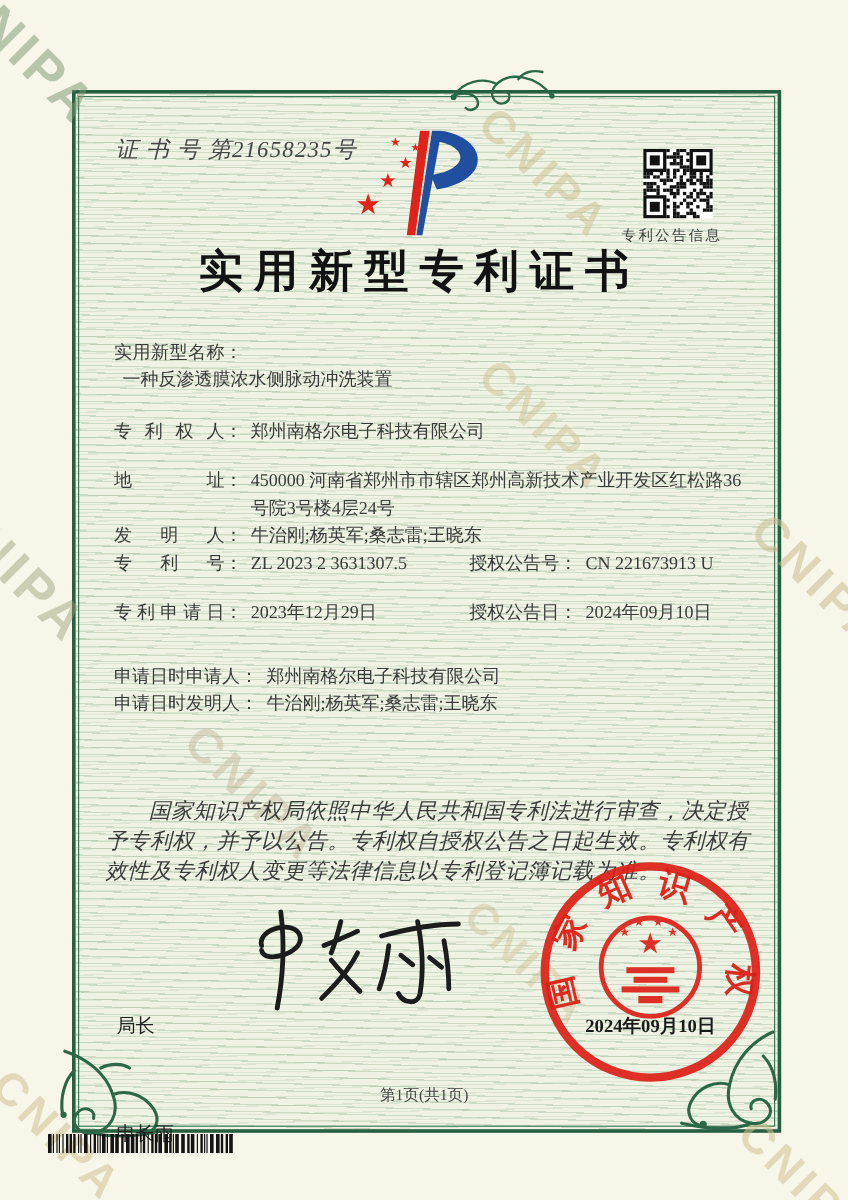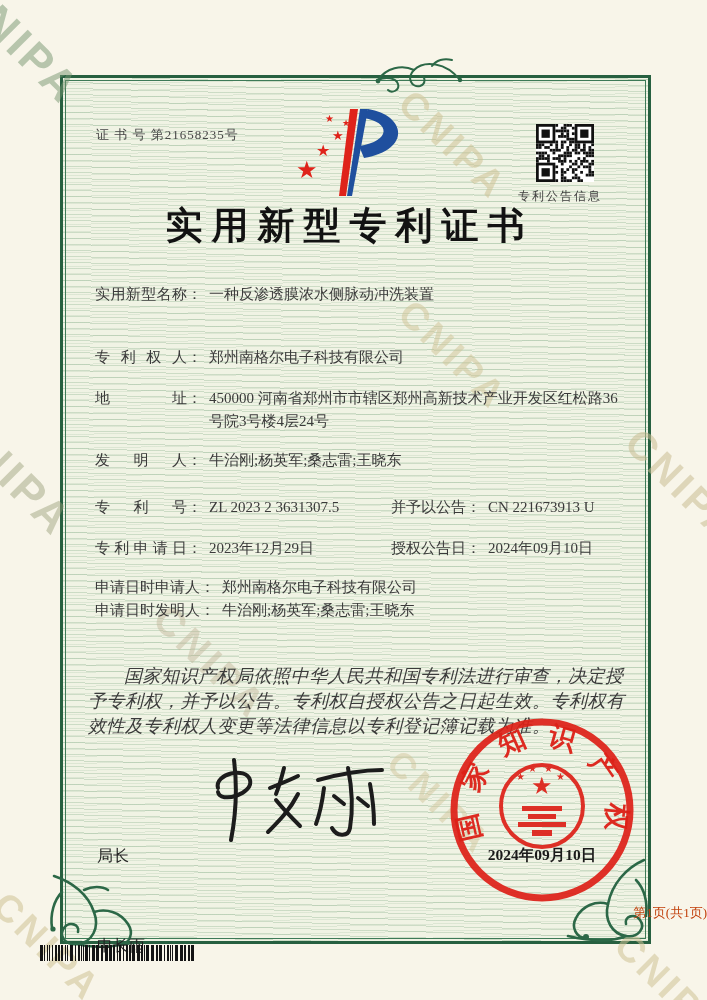--- a/index.html
+++ b/index.html
@@ -29,55 +29,55 @@
       repeating-linear-gradient(-1.2deg, rgba(120,165,125,.16) 0 1px, rgba(120,165,125,0) 1px 7px),
       #f0f3e4;
   }
   .frame::before{
     content:"";position:absolute;inset:2px;border:1px solid #3d7a57;
   }
 
   .flourish{position:absolute;z-index:2;}
 
   
-  .cert-no{position:absolute;left:96px;top:126px;z-index:2;font-size:13px;color:#454545;letter-spacing:1px;white-space:pre;}
+  .cert-no{position:absolute;left:96px;top:112px;z-index:2;font-size:19px;color:#454545;letter-spacing:1px;white-space:pre;font-style:italic;}
   .logo{position:absolute;left:292px;top:106px;z-index:2;}
   .qr-wrap{position:absolute;left:536px;top:124px;z-index:2;width:58px;}
   .qr-caption{position:absolute;left:518px;top:188px;z-index:2;font-size:12px;color:#3e3e3e;letter-spacing:2px;white-space:pre;}
   .title{
     position:absolute;left:0;top:201px;width:699px;z-index:2;text-align:center;
     font-size:37px;font-weight:900;color:#121212;letter-spacing:9px;margin:0;white-space:pre;
   }
 
   
   .fields{position:absolute;left:95px;top:283px;width:525px;z-index:2;font-size:15px;line-height:23px;color:#3a3a3a;}
   .frow{display:flex;align-items:flex-start;}
   .fpair{display:flex;align-items:flex-start;}
   .fpair.left{width:296px;flex:none;}
   .flabel{flex:none;white-space:pre;}
   .jl{display:inline-block;width:92px;text-align:justify;text-align-last:justify;}
   .fvalue{flex:1;padding-left:7px;white-space:pre-wrap;}
-  .mb1{margin-bottom:40px;} .mb2{margin-bottom:18px;} .mb3{margin-bottom:16px;}
-  .mb4{margin-bottom:24px;} .mb5{margin-bottom:18px;} .mb6{margin-bottom:16px;} .mb7{}
+  .mb1{margin-bottom:20px;flex-direction:column;} .mb2{margin-bottom:18px;} .mb3{margin-bottom:0;}
+  .mb4{} .mb5{margin-bottom:18px;} .mb6{margin-bottom:30px;} .mb7{}
 
   
   .legal{
     position:absolute;left:88px;top:664px;width:537px;z-index:2;margin:0;
     font-size:18px;line-height:25px;color:#3b3b3b;
     font-style:italic;text-indent:2em;letter-spacing:.5px;
   }
 
   
   .signer{position:absolute;left:97px;top:781px;z-index:2;font-family:"Liberation Sans","DejaVu Sans",sans-serif;
     font-size:16px;color:#222;line-height:30px;white-space:pre;}
   .sig-svg{position:absolute;left:206px;top:754px;z-index:2;}
   .seal{position:absolute;left:446px;top:714px;z-index:3;}
 
   
-  .footer{position:absolute;left:0;top:904px;width:707px;z-index:2;text-align:right;font-size:13px;color:#c2410c;white-space:pre;}
+  .footer{position:absolute;left:0;top:904px;width:707px;z-index:2;text-align:center;font-size:13px;color:#404040;white-space:pre;}
   .barcode{position:absolute;left:40px;top:945px;z-index:2;}
 </style>
 </head>
 <body>
 
 <div class="page abs" style="left:0;top:0;width:707px;height:1000px;">
 
   <div class="wm" style="left:-18px;top:-30px;font-size:44px;color:rgba(118,150,112,.50);">CNIPA</div>
   <div class="wm" style="left:420px;top:82px;font-size:38px;color:rgba(206,193,148,.55);">CNIPA</div>
   <div class="wm" style="left:420px;top:292px;font-size:38px;color:rgba(206,193,148,.50);">CNIPA</div>
@@ -331,21 +331,21 @@
       <span class="flabel"><span class="jl">发明人</span><span>：</span></span>
       <span class="fvalue">牛治刚;杨英军;桑志雷;王晓东</span>
     </div>
 
     <div class="frow mb5">
       <span class="fpair left">
         <span class="flabel"><span class="jl">专利号</span><span>：</span></span>
         <span class="fvalue">ZL 2023 2 3631307.5</span>
       </span>
       <span class="fpair">
-        <span class="flabel"><span>并予以公告</span><span>：</span></span>
+        <span class="flabel"><span>授权公告号</span><span>：</span></span>
         <span class="fvalue">CN 221673913 U</span>
       </span>
     </div>
 
     <div class="frow mb6">
       <span class="fpair left">
         <span class="flabel"><span class="jl">专利申请日</span><span>：</span></span>
         <span class="fvalue">2023年12月29日</span>
       </span>
       <span class="fpair">

